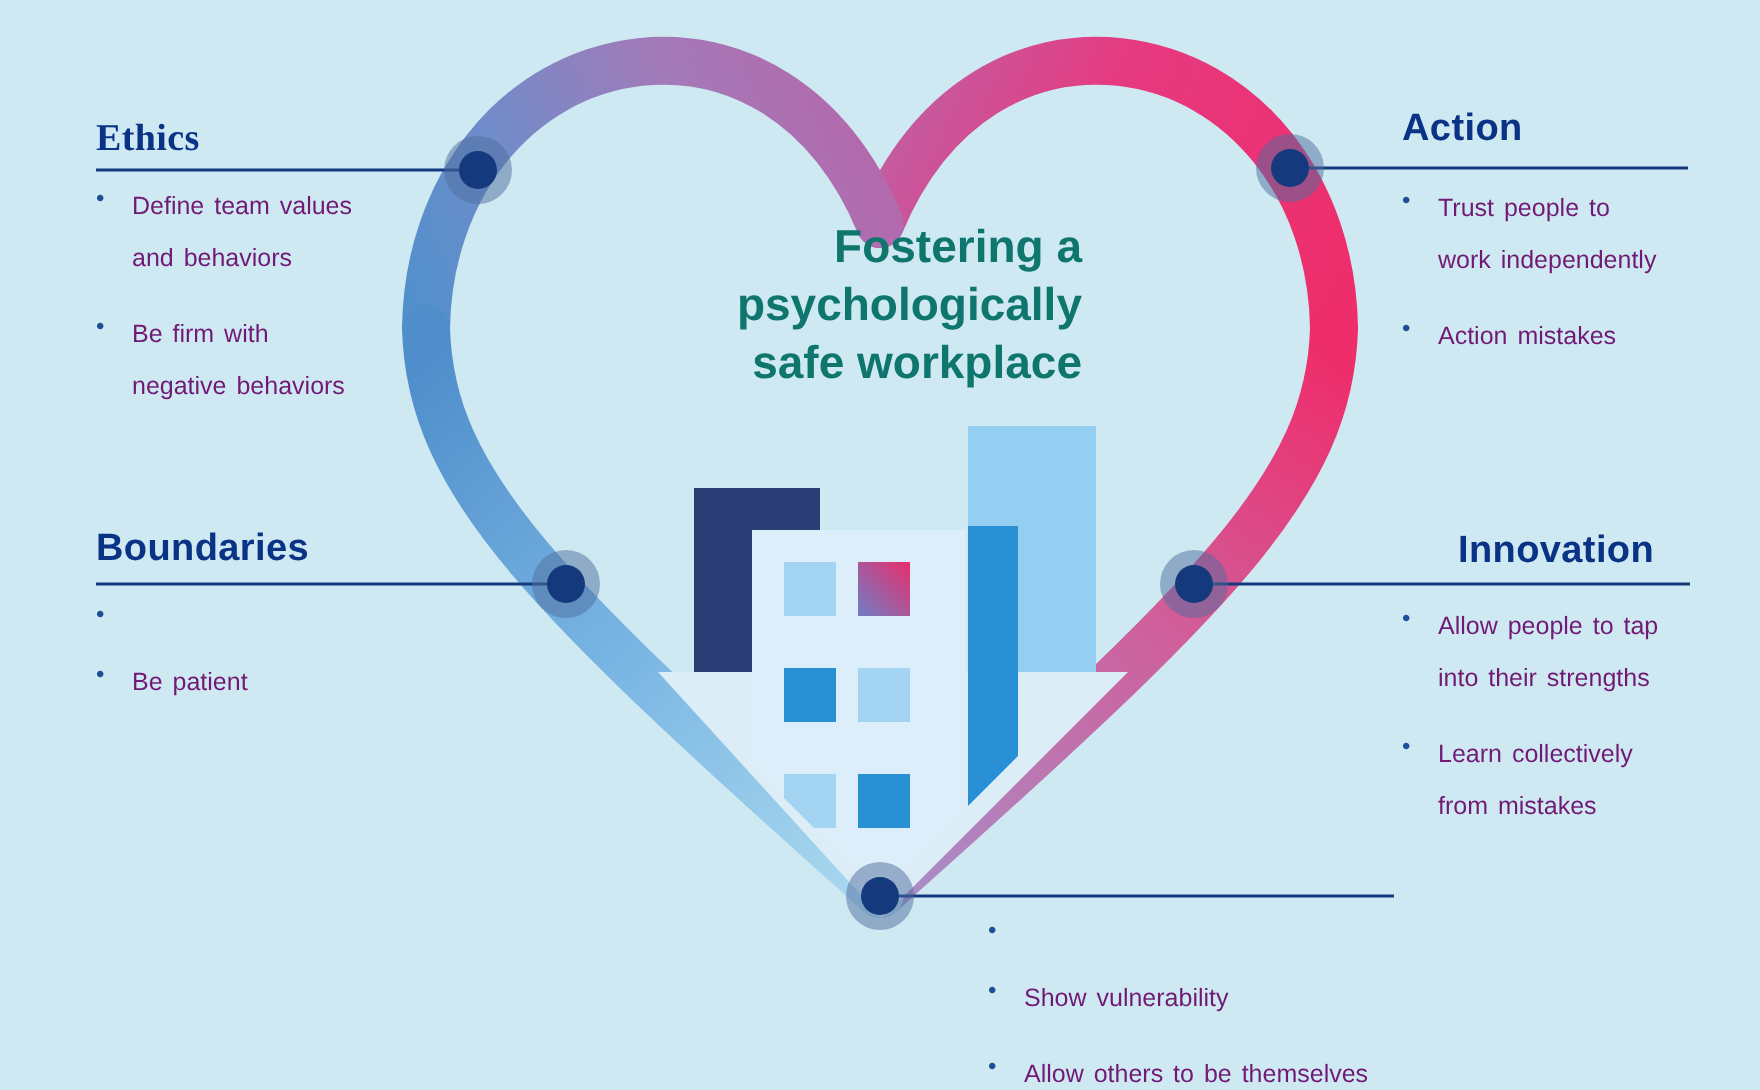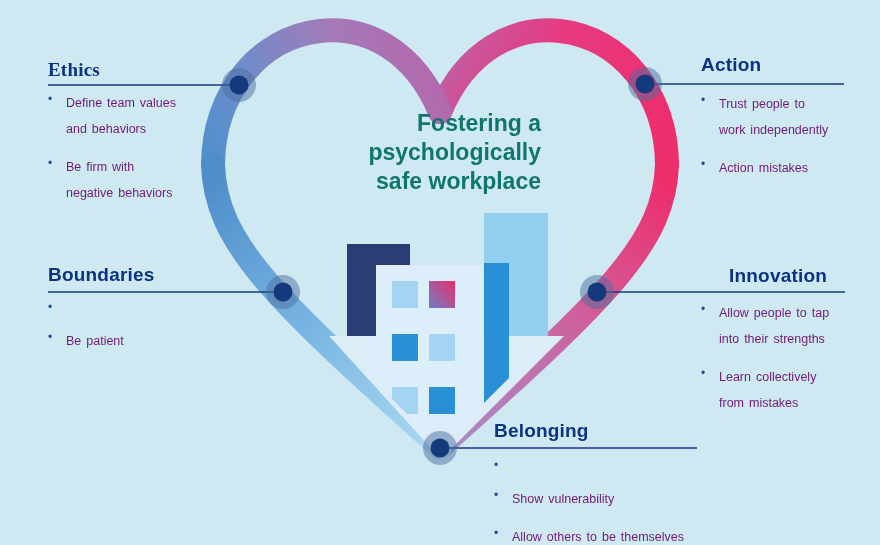--- a/index.html
+++ b/index.html
@@ -175,21 +175,20 @@
     <div class="bullet">
       <span class="bdot">•</span>
       <span class="btext">Allow people to tap into their strengths</span>
     </div>
     <div class="bullet">
       <span class="bdot">•</span>
       <span class="btext">Learn collectively from mistakes</span>
     </div>
   </div>
 
-  <div class="heading" style="left:494px;top:420px;">Belonging</div>
   <div class="bullets bel">
     <div class="bullet first">
       <span class="bdot">•</span>
     </div>
     <div class="bullet">
       <span class="bdot">•</span>
       <span class="btext">Show vulnerability</span>
     </div>
     <div class="bullet">
       <span class="bdot">•</span>

